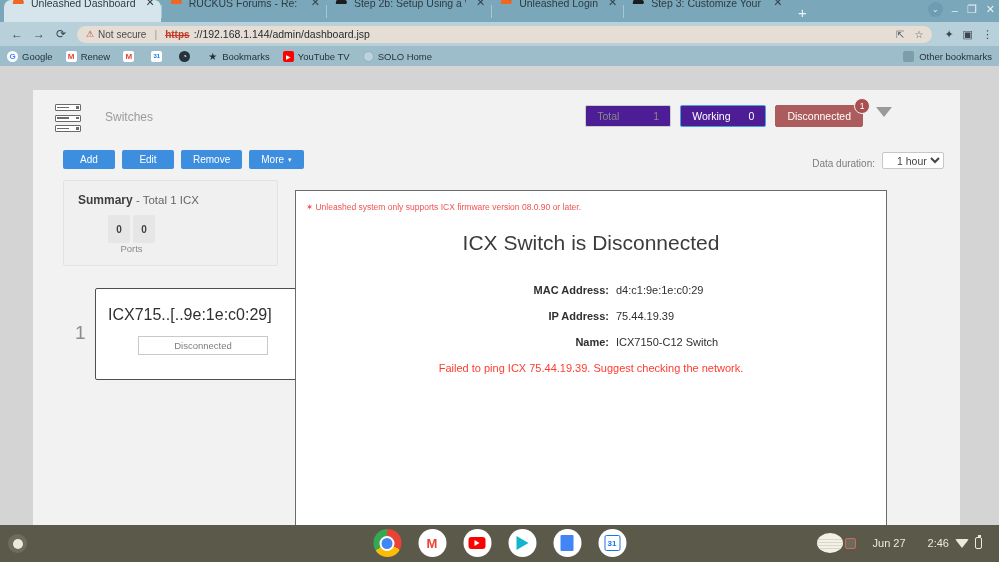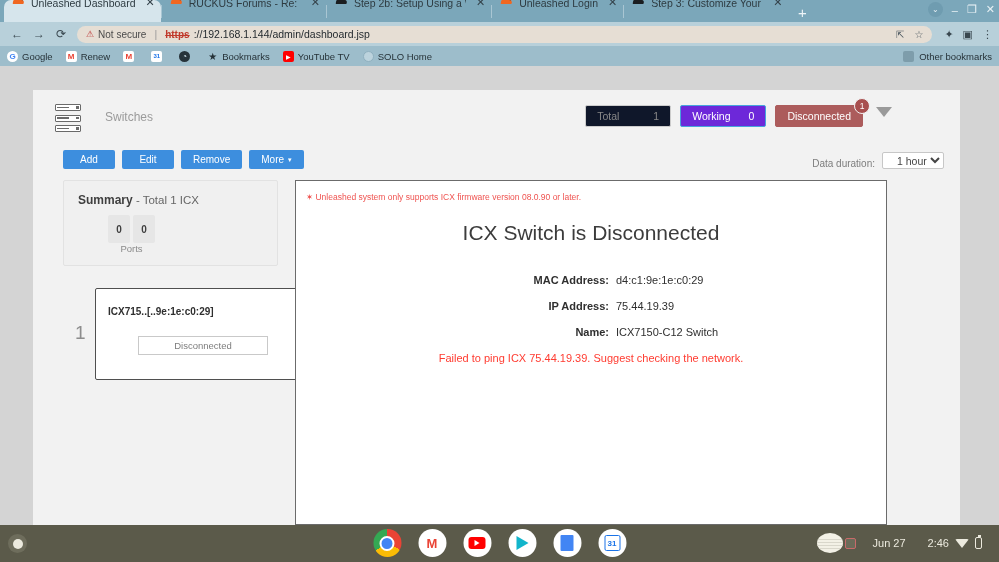--- a/index.html
+++ b/index.html
@@ -68,22 +68,22 @@
   
   .sw-header { position:absolute; left:0; top:0; width:927px; height:57px; }
   .sw-icon { position:absolute; left:22px; top:14px; width:26px; height:28px; display:flex; flex-direction:column; justify-content:space-between; }
   .sw-icon .bar { height:7px; background:#fff; border:1.4px solid #6a6a6a; border-radius:1px; position:relative; }
   .sw-icon .bar::before { content:""; position:absolute; left:1px; top:1.6px; width:12px; height:1.6px; background:#6a6a6a; }
   .sw-icon .bar::after { content:""; position:absolute; right:1px; top:1.2px; width:3px; height:2.6px; background:#6a6a6a; }
   .sw-title { position:absolute; left:72px; top:20px; font-size:12px; color:#9b9b9b; }
 
   .statuspills { position:absolute; right:68px; top:15px; display:flex; align-items:flex-start; gap:9px; }
   .pill { height:22px; min-width:86px; border-radius:2px; display:flex; align-items:center; justify-content:space-between; padding:0 11px; font-size:10.5px; }
-  .pill.total { background:#0f172a; border:1px solid #ccc; color:#888; }
-  .pill.working { background:#6d28d9; color:#fff; border:1px solid #47a3dd; }
+  .pill.total { background:#4c1d95; border:1px solid #ccc; color:#888; }
+  .pill.working { background:#4c1d95; color:#fff; border:1px solid #47a3dd; }
   .pill.disconnected { position:relative; background:#ac5c5c; color:#fff; border:1px solid #ac5c5c; }
   .pill .cnt { margin-left:18px; }
   .pill-badge { position:absolute; right:-8px; top:-8px; width:16px; height:16px; border-radius:50%; background:#a84f4f; color:#fff;
                 font-size:8.5px; display:flex; align-items:center; justify-content:center; border:1.5px solid #f2f2f2; }
   .caret-down { margin-left:4px; margin-top:2px; width:0; height:0; border-left:8px solid transparent; border-right:8px solid transparent; border-top:10px solid #9a9a9a; }
 
   
   .toolbar { position:absolute; left:30px; top:60px; display:flex; gap:7px; }
   .btn { height:19px; min-width:52px; background:#3d8ede; color:#fff; font-size:10px; border:none; border-radius:2px;
          display:flex; align-items:center; justify-content:center; padding:0 12px; }
@@ -99,28 +99,28 @@
   .summary-title b { color:#3f3f3f; font-size:12px; }
   .ports-wrap { position:absolute; left:44px; top:34px; text-align:center; }
   .ports-boxes { display:flex; gap:3px; }
   .port-box { width:22px; height:28px; background:#e6e6e6; border-radius:2px; display:flex; align-items:center; justify-content:center;
               font-size:10px; font-weight:bold; color:#3f3f3f; }
   .ports-label { margin-top:0; font-size:9.5px; color:#8a8a8a; }
 
   .sw-list-row { position:relative; margin-top:22px; height:92px; }
   .sw-index { position:absolute; left:12px; top:34px; font-size:19px; color:#8d8d8d; }
   .sw-card { position:absolute; left:32px; top:0; width:214px; height:92px; background:#fff; border:1.5px solid #4f4f4f; border-radius:2px; }
-  .sw-card-name { position:absolute; left:12px; top:17px; font-size:10px; font-weight:bold; color:#2f2f2f; }
+  .sw-card-name { position:absolute; left:12px; top:17px; font-size:16px; font-weight:normal; color:#2f2f2f; }
   .sw-card-status { position:absolute; left:42px; top:47px; width:130px; height:19px; border:1px solid #c9c9c9; background:#fff;
                     display:flex; align-items:center; justify-content:center; font-size:9.5px; color:#7d7d7d; }
   .sw-arrow { position:absolute; left:248px; top:36px; width:0; height:0;
               border-top:12px solid transparent; border-bottom:12px solid transparent; border-left:15px solid #6e6e6e; }
 
   
-  .detail { position:absolute; left:262px; top:90px; width:592px; height:345px; background:#fff; border:1px solid #6b6b6b; }
+  .detail { position:absolute; left:262px; top:100px; width:592px; height:345px; background:#fff; border:1px solid #6b6b6b; }
   .detail-note { position:absolute; left:10px; top:11px; font-size:8.5px; color:#ef5350; }
   .detail-h1 { position:absolute; left:0; top:40px; width:100%; text-align:center; font-size:21px; color:#3c3c3c; }
   .kv { position:absolute; width:100%; display:flex; font-size:11px; color:#2f2f2f; }
   .kv .k { width:320px; text-align:right; font-weight:bold; padding-right:7px; }
   .kv .v { text-align:left; }
   .kv.r1 { top:93px; }
   .kv.r2 { top:119px; }
   .kv.r3 { top:145px; }
   .detail-err { position:absolute; left:0; top:171px; width:100%; text-align:center; font-size:11px; color:#ff3b30; }
 

